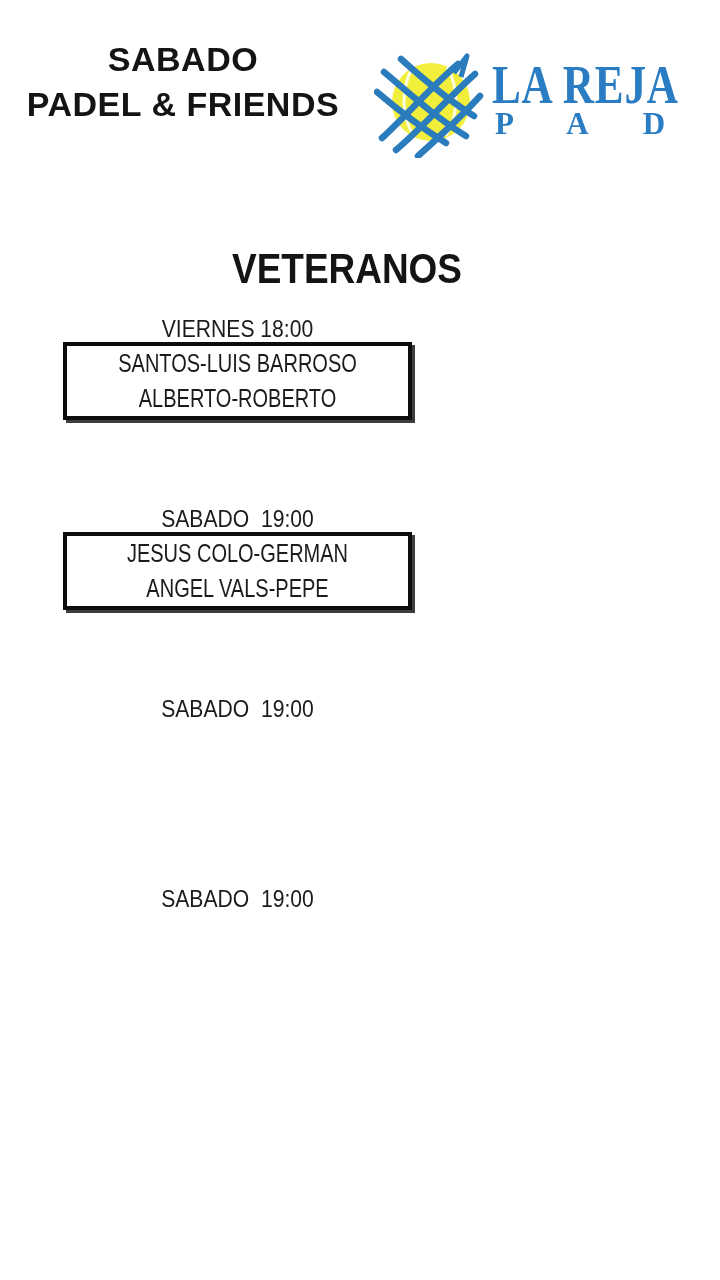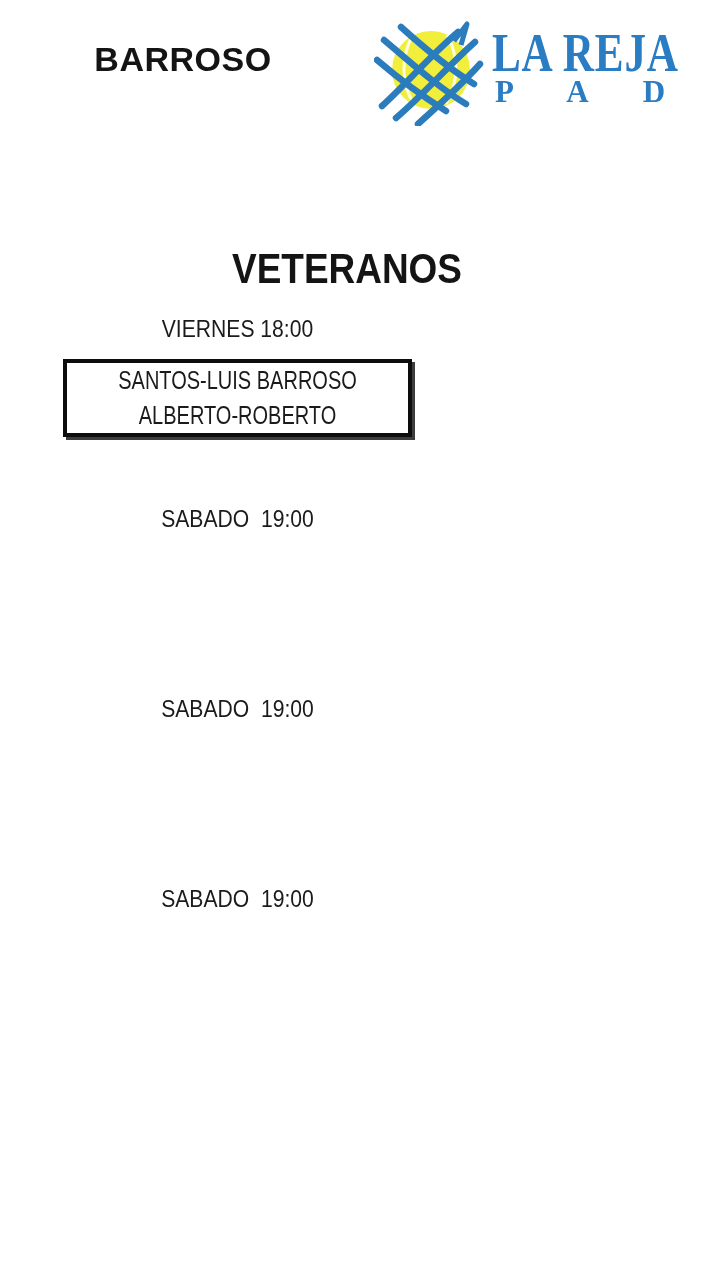--- a/index.html
+++ b/index.html
@@ -16,21 +16,21 @@
   .title-block {
     position:absolute; left:0; top:37px; width:366px;
     text-align:center;
     font-weight:bold;
     font-size:34px;
     line-height:45px;
     color:#141414;
     letter-spacing:0.5px;
   }
 
-  .logo-wrap { position:absolute; left:374px; top:18px; width:320px; height:112px; }
+  .logo-wrap { position:absolute; left:374px; top:50px; width:320px; height:112px; }
   .logo-mark { position:absolute; left:0; top:0; width:114px; height:108px; }
   .logo-name {
     position:absolute; left:118px; top:8px;
     font-family:"Liberation Serif", serif;
     font-weight:bold;
     font-size:54px; line-height:1;
     color:#2a7dc2;
     letter-spacing:1px;
     transform:scaleX(0.8);
     transform-origin:left top;
@@ -67,41 +67,42 @@
 
   .time-label {
     text-align:center;
     font-size:24px; line-height:26px;
     color:#1b1b1b;
     white-space:pre;
     transform:scaleX(0.88);
     transform-origin:center;
   }
   .match-box {
-    margin-top:17px;
+    margin-top:0;
     height:78px;
     background:#ffffff;
     border:4px solid #0d0d0d;
     box-shadow:3px 3px 0 rgba(12,12,12,0.8);
     display:flex; flex-direction:column; justify-content:center;
     text-align:center;
   }
   .team-line {
     font-size:25px; line-height:35px;
     color:#1b1b1b;
     white-space:pre;
     transform:scaleX(0.8);
     transform-origin:center;
   }
 </style>
 </head>
 <body>
 
 <div class="title-block">
-  <div>BARROSO</div>
+  <div>SABADO</div>
+  <div>PADEL &amp; FRIENDS</div>
 </div>
 
 <div class="logo-wrap">
   <svg class="logo-mark" viewBox="0 0 114 108" xmlns="http://www.w3.org/2000/svg">
     <circle cx="57" cy="52" r="39" fill="#f2ee3c"></circle>
     <path d="M38,18 C27,40 27,66 40,86" stroke="#ffffff" stroke-width="3" fill="none" opacity="0.85"></path>
     <path d="M73,17 C85,38 85,64 72,86" stroke="#ffffff" stroke-width="3" fill="none" opacity="0.85"></path>
     <g stroke="#2b7cbd" stroke-width="6.5" fill="none" stroke-linecap="round">
       <path d="M10,22 C34,42 62,68 92,86"></path>
       <path d="M27,9 C48,28 74,50 100,66"></path>
@@ -121,20 +122,24 @@
 <div class="match match-1">
   <div class="time-label">VIERNES 18:00</div>
   <div class="match-box">
     <div class="team-line">SANTOS-LUIS BARROSO</div>
     <div class="team-line">ALBERTO-ROBERTO</div>
   </div>
 </div>
 
 <div class="match match-2">
   <div class="time-label">SABADO  19:00</div>
+  <div class="match-box">
+    <div class="team-line">JESUS COLO-GERMAN</div>
+    <div class="team-line">ANGEL VALS-PEPE</div>
+  </div>
 </div>
 
 <div class="match match-3">
   <div class="time-label">SABADO  19:00</div>
 </div>
 
 <div class="match match-4">
   <div class="time-label">SABADO  19:00</div>
 </div>
 

